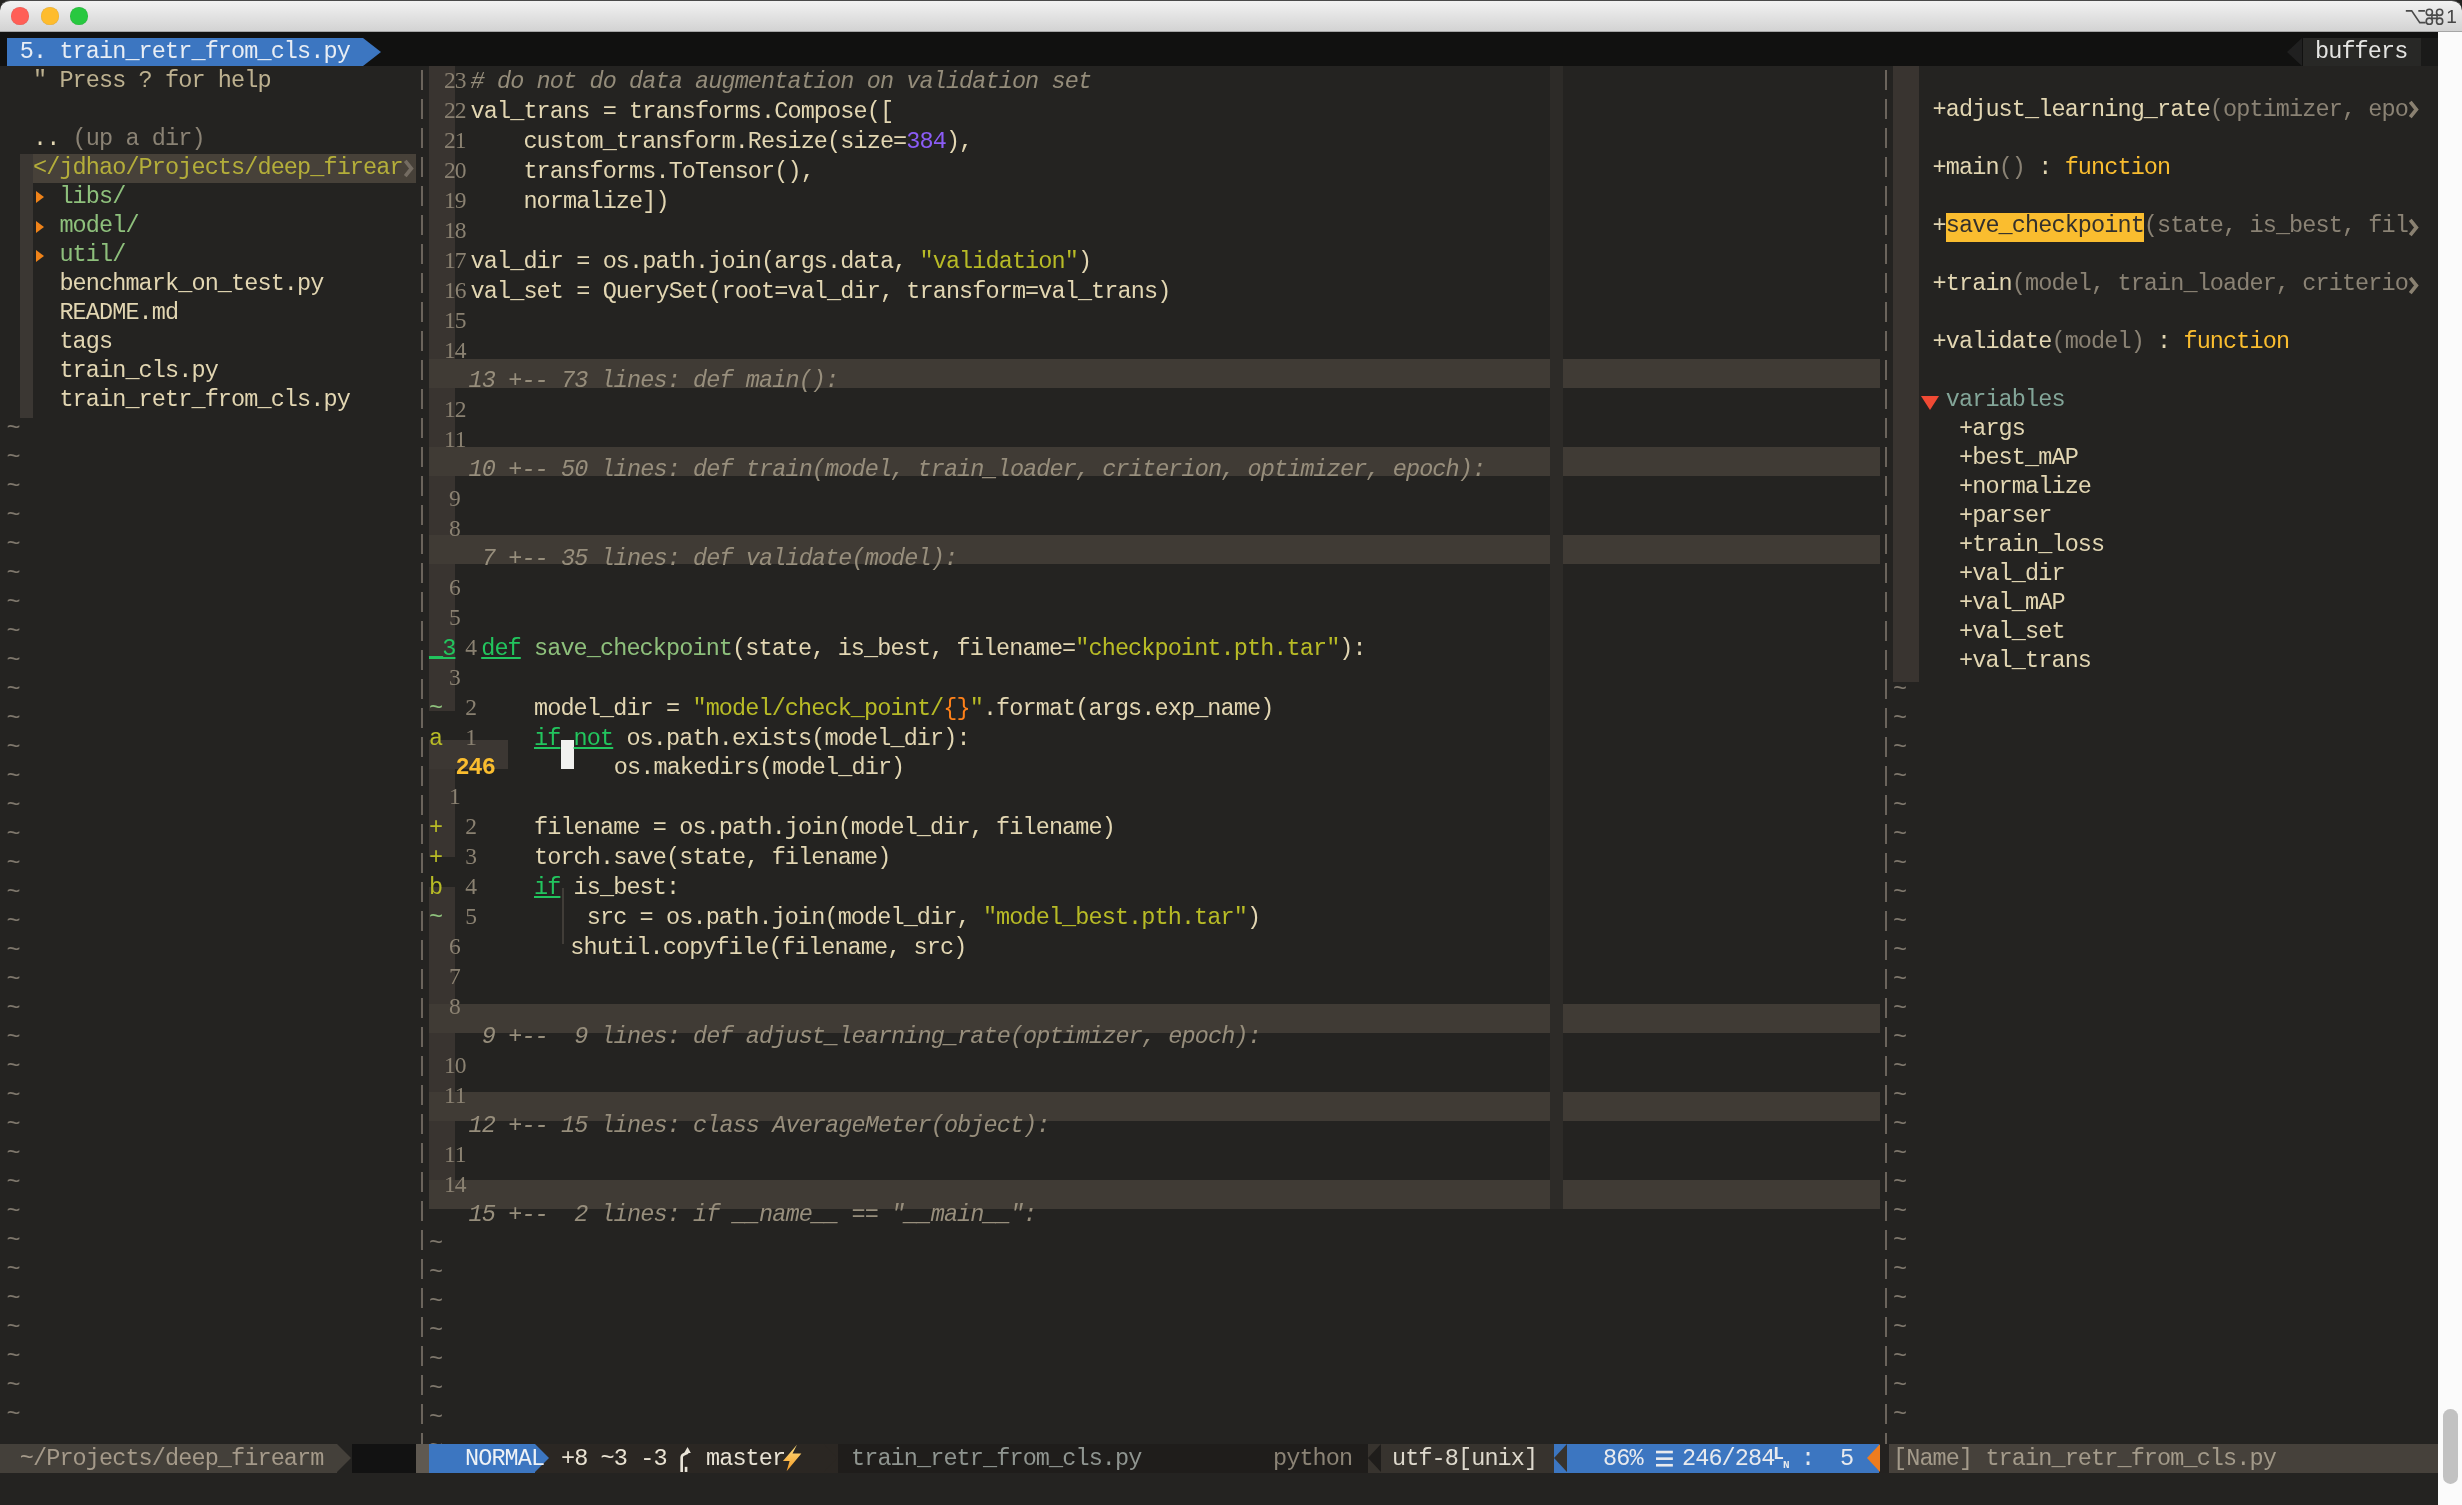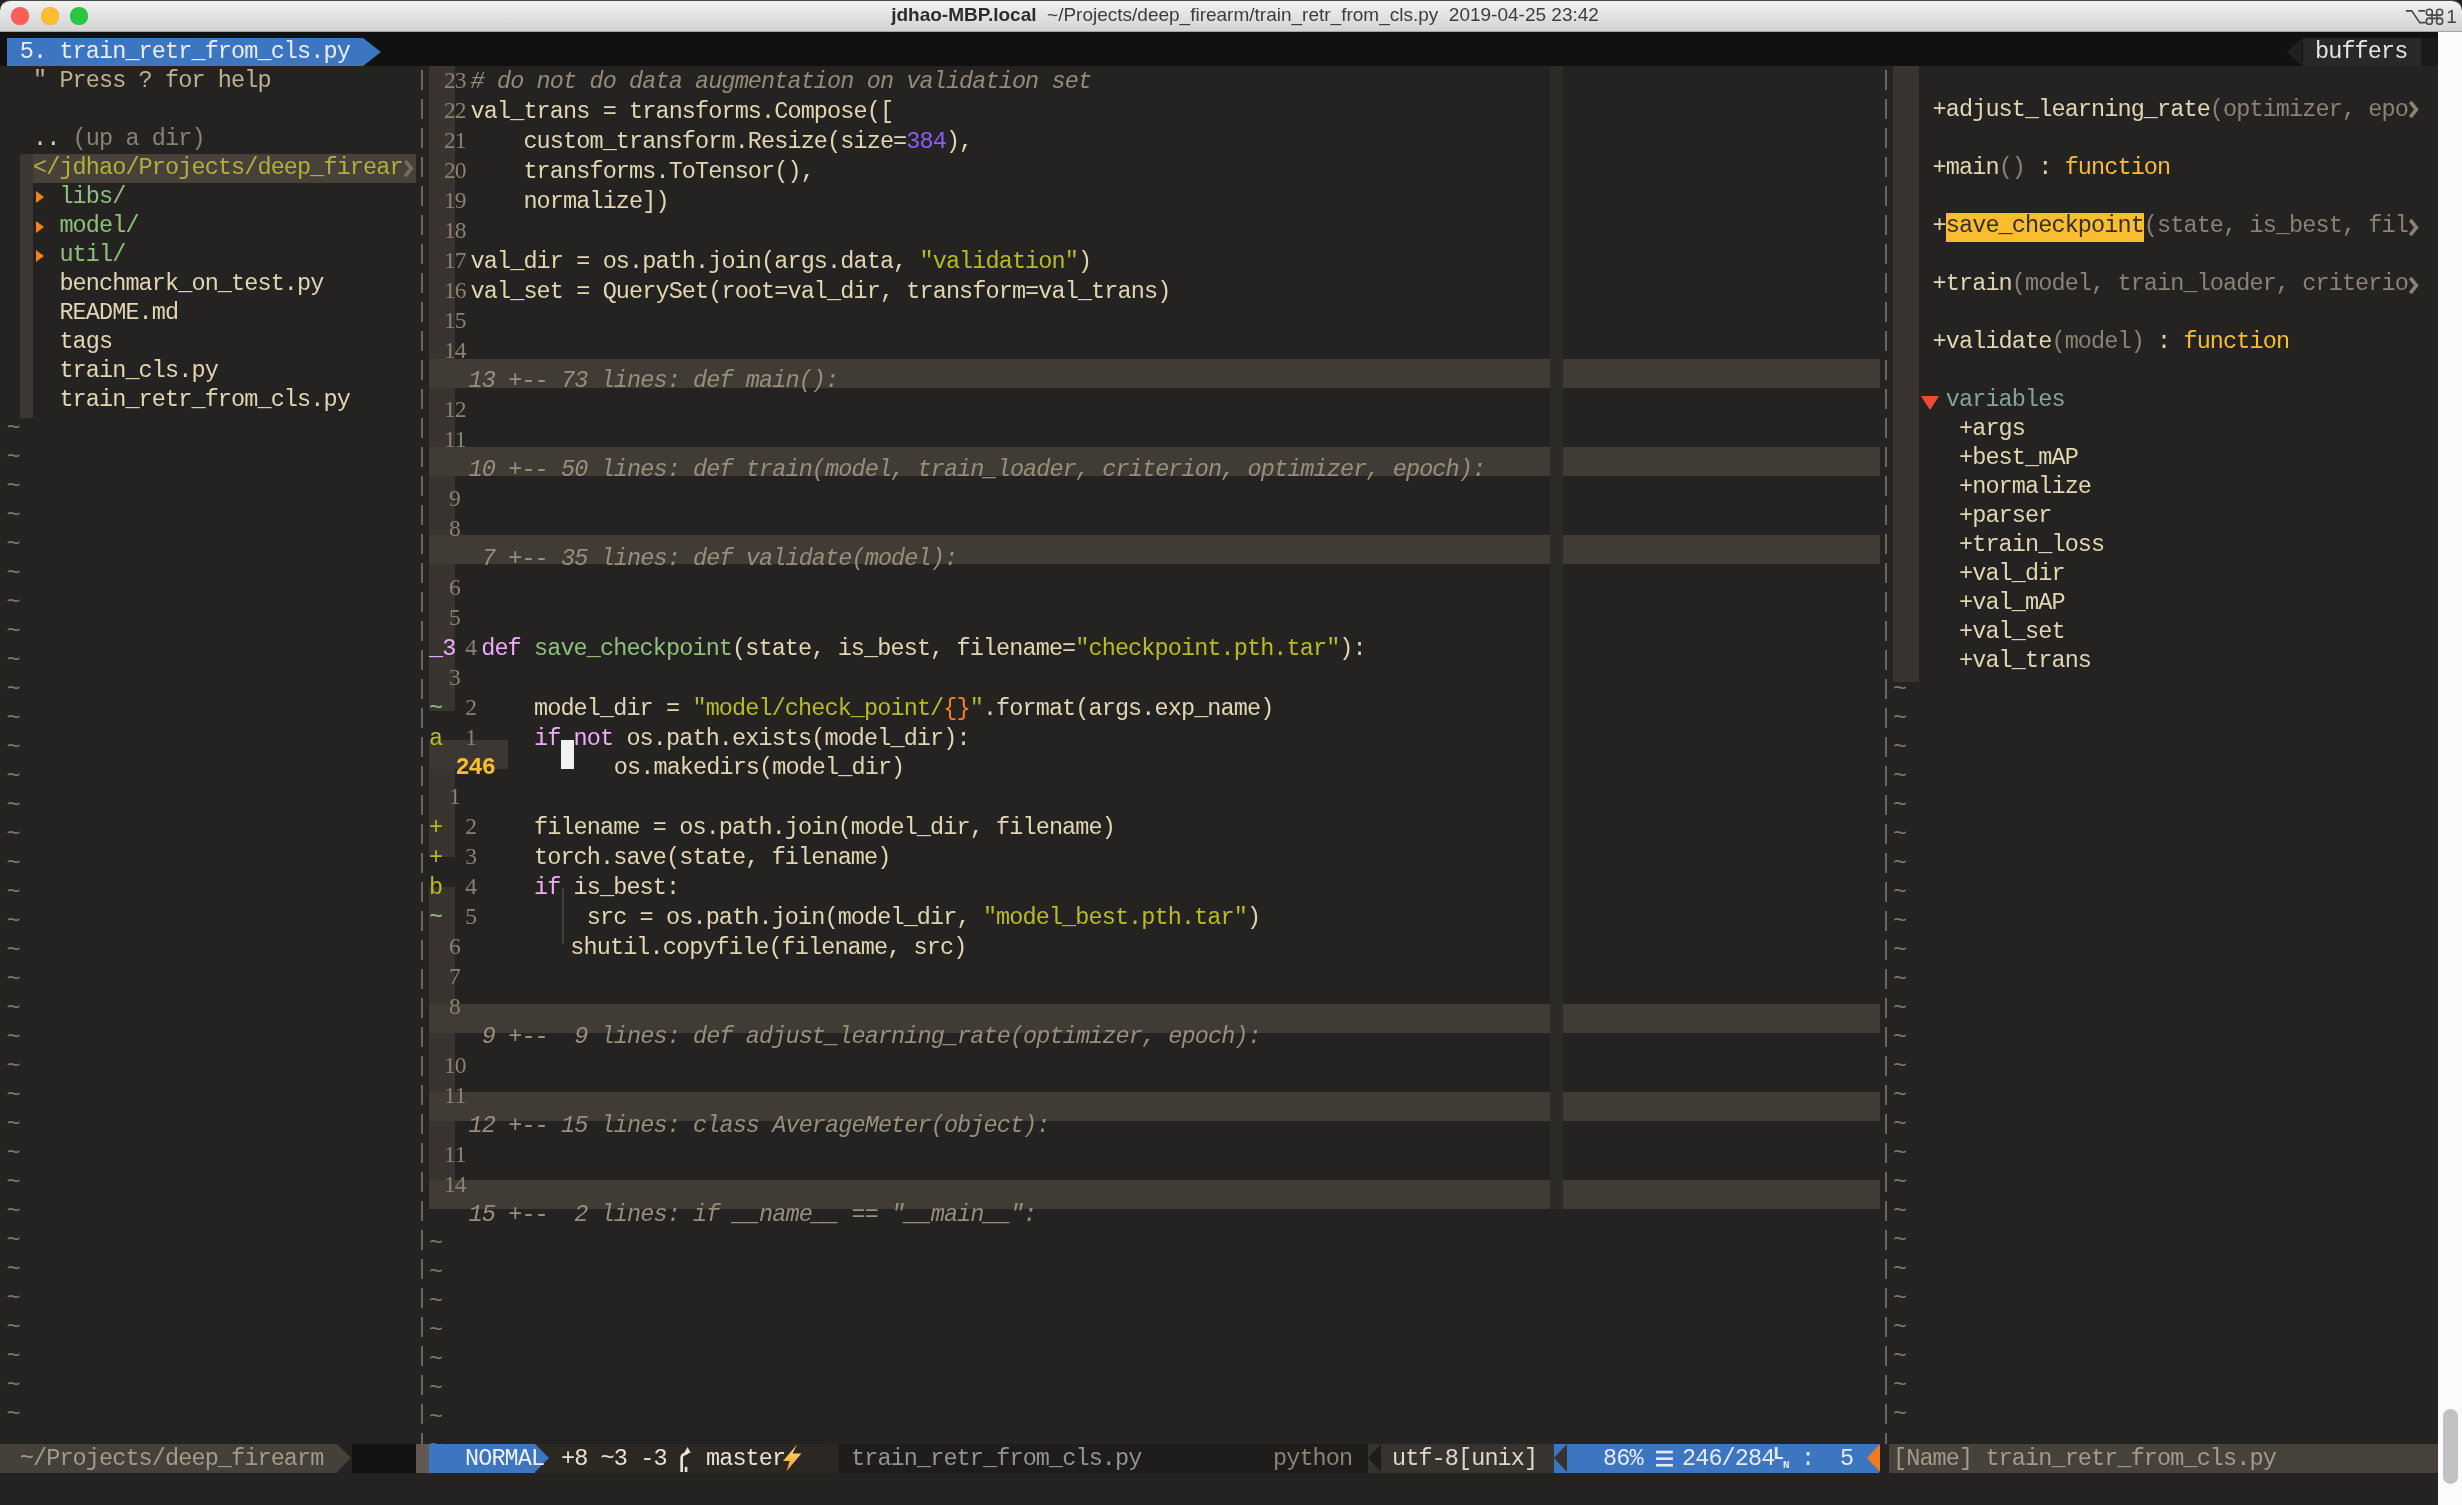--- a/index.html
+++ b/index.html
@@ -3,21 +3,21 @@
 <meta charset="utf-8">
 <style>
   html,body{margin:0;padding:0;background:#000;}
   #screen{position:relative;width:2462px;height:1505px;overflow:hidden;background:#242321;font-family:"Liberation Mono",monospace;}
   .abs{position:absolute;}
   pre{margin:0;position:absolute;font:23.5px/29px "Liberation Mono",monospace;letter-spacing:-0.9px;white-space:pre;color:#e2d6b2;font-kerning:none;}
   .cm{color:#948c7a;font-style:italic;}
   .fold{color:#978e7c;font-style:italic;}
   .num{color:#8a8171;font-family:Liberation Serif, serif;}
   .str{color:#b8bb26;}
-  .red{color:#f0abfc;}
+  .red{color:#22c55e;text-decoration:underline;}
   .aqua{color:#8ec07c;}
   .org{color:#fe8019;}
   .pur{color:#8b5cf6;}
   .tld{color:#7e776c;}
   .sgng{color:#b8bb26;}
   .sgna{color:#8ec07c;}
   .curnr{color:#fabd2f;font-weight:bold;}
   .dir{color:#8ec07c;}
   .help{color:#bdb190;}
   .gry{color:#8a8274;}
@@ -27,21 +27,20 @@
   .seldark{color:#32302d;}
 </style>
 </head>
 <body>
 <div id="screen">
 
   <div class="abs" id="titlebar" style="left:0;top:0;width:2462px;height:32px;background:linear-gradient(#f2f2f2,#d3d3d3);border-top:1.5px solid #4a4a4a;box-sizing:border-box;border-bottom:0.7px solid #a6a6a6;border-radius:10.3px 10.3px 0 0;"></div>
   <div class="abs" style="left:11px;top:7.3px;width:17.6px;height:17.6px;border-radius:50%;background:#ff5f57;box-shadow:inset 0 0 0.7px rgba(0,0,0,.3);"></div>
   <div class="abs" style="left:41px;top:7.3px;width:17.6px;height:17.6px;border-radius:50%;background:#febc2e;box-shadow:inset 0 0 0.7px rgba(0,0,0,.3);"></div>
   <div class="abs" style="left:70px;top:7.3px;width:17.6px;height:17.6px;border-radius:50%;background:#28c840;box-shadow:inset 0 0 0.7px rgba(0,0,0,.3);"></div>
-  <div class="abs" id="title" style="left:1245px;top:4.4px;transform:translateX(-50%);font-family:'Liberation Sans',sans-serif;font-size:19px;color:#3d3d3d;white-space:nowrap;"><b style="color:#2c2c2c;">jdhao-MBP.local</b>&nbsp; ~/Projects/deep_firearm/train_retr_from_cls.py &nbsp;2019-04-25 23:42</div>
   <svg class="abs" id="shortcut" style="left:2405px;top:5.1px;" width="56" height="23.5" fill="none" stroke="#4a4a4a" stroke-width="2.2" viewBox="0 0 76 32">
     <path d="M1 8 h8 l11 16 h8 M18 8 h9"></path>
     <circle cx="33" cy="10" r="4.2"></circle>
       <circle cx="47" cy="10" r="4.2"></circle>
       <circle cx="33" cy="22" r="4.2"></circle>
       <circle cx="47" cy="22" r="4.2"></circle>
     <path d="M36.5 13.8 h7 M36.5 18.2 h7 M36.5 13.8 v4.4 M43.5 13.8 v4.4"></path>
     <text x="56" y="25" fill="#454545" stroke="none" font-family="Liberation Sans" font-size="26">1</text>
   </svg>
 

